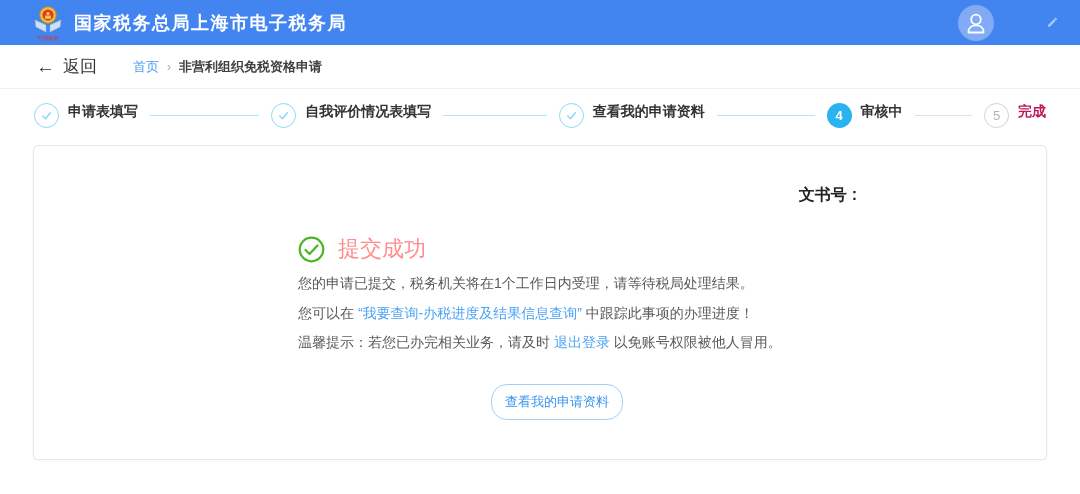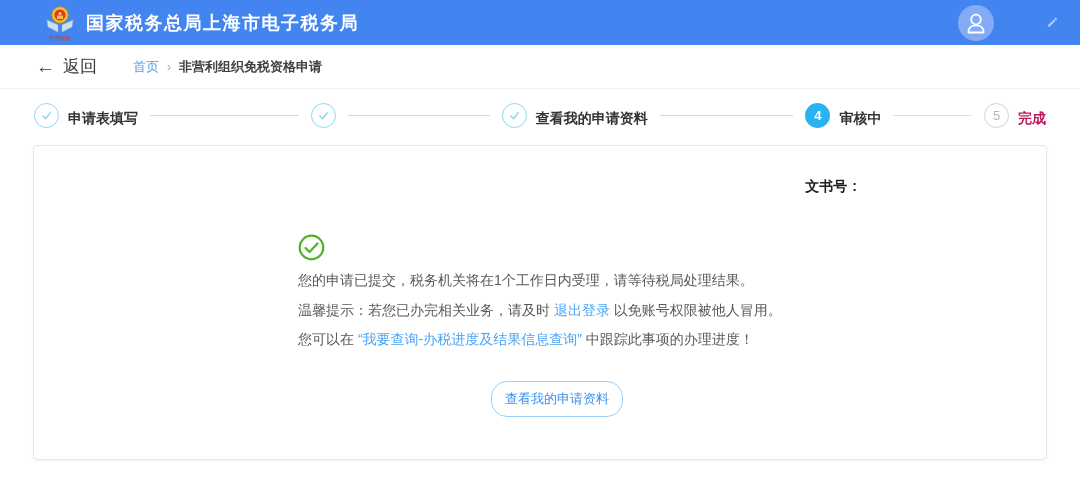--- a/index.html
+++ b/index.html
@@ -1,53 +1,53 @@
 <!DOCTYPE html>
 <html><head>
 <meta charset="utf-8">
 <style>
   * { margin:0; padding:0; box-sizing:border-box; }
   html,body { width:1080px; height:494px; overflow:hidden; }
   body { font-family:"Liberation Sans", sans-serif; background:#ffffff; color:#333; }
 
   
-  .header { height:45px; background:#4285f0; display:flex; align-items:center; padding:0 14px 0 44px; }
+  .header { height:45px; background:#4285f0; display:flex; align-items:center; padding:0 14px 0 32px; }
   .logo { width:32px; height:36px; margin-right:10px; flex:0 0 auto; }
   .header-title { color:#fff; font-size:18px; font-weight:bold; letter-spacing:1.5px; }
   .header-right { margin-left:auto; display:flex; align-items:center; }
   .avatar { width:36px; height:36px; border-radius:50%; background:#83aaf4; cursor:pointer; }
   .edit-mark { margin-left:52px; margin-right:6px; width:14px; height:14px; opacity:.75; cursor:pointer; }
 
   
   .crumb-row { display:flex; align-items:center; height:44px; padding:0 36px; border-bottom:1px solid #f0f0f0; }
   .back-btn { display:flex; align-items:center; gap:8px; font-size:17px; color:#333; cursor:pointer; }
   .back-arrow { font-size:19px; line-height:1; color:#333; }
   .breadcrumb { display:flex; align-items:center; gap:8px; margin-left:36px; font-size:13px; }
   .crumb-link { color:#4b9bf5; cursor:pointer; text-decoration:none; }
   .crumb-sep { color:#aaa; font-size:12px; }
   .crumb-current { color:#404040;font-weight:bold; }
 
   
   .stepper { display:flex; align-items:center; padding:0 34px; height:52px; }
-  .step { display:flex; align-items:flex-end; gap:9px; flex:0 0 auto; }
+  .step { display:flex; align-items:flex-start; gap:9px; flex:0 0 auto; }
   .step-circle { width:25px; height:25px; border-radius:50%; display:flex; align-items:center; justify-content:center; font-size:13px; flex:0 0 auto; }
   .step-circle.done { border:1.5px solid #8ed7f8; color:#8ed7f8; background:#fff; }
   .step-circle.active { background:#29b3f1; color:#fff; border:none; font-weight:bold; }
   .step-circle.pending { border:1.5px solid #d2d2d2; color:#b5b5b5; background:#fff; }
   .step-label { font-size:14px; font-weight:bold; color:#333; white-space:nowrap; }
   .step-label.pending { color:#be185d; }
   .step-line { height:1px; background:#b5e3fb; margin:0 12px; }
   .step-line.gray { background:#e0e0e0; }
   .g19 { flex-grow:1.9; } .g18 { flex-grow:1.8; } .g17 { flex-grow:1.7; } .g10 { flex-grow:1.0; }
   .done-check { width:13px; height:13px; }
 
   
   .card { position:relative; margin:4px 33px 0 33px; height:315px; background:#fff;
           border:1px solid #e7e7e7; border-radius:5px; box-shadow:0 1px 3px rgba(0,0,0,.05); }
-  .doc-number { position:absolute; top:32px; right:183px; font-size:14px; font-weight:bold; color:#222;margin-left:8px; }
+  .doc-number { position:absolute; top:39px; right:183px; font-size:16px; font-weight:bold; color:#222;margin-left:8px; }
   .doc-number .colon { margin-left:5px; color:#222; }
   .doc-number-value { font-weight:normal; margin-left:6px; color:#333; }
 
   .content { padding:88px 0 0 264px; }
   .success-row { display:flex; align-items:center; gap:13px; }
   .success-icon { width:27px; height:27px; }
   .success-title { font-size:22px; color:#ff8d8d; }
   .msg { font-size:14px; color:#595959; margin-top:10px; line-height:1.4; }
   .msg .inline-link { color:#4aa3f5; cursor:pointer; text-decoration:none; }
 
@@ -104,20 +104,21 @@
     <span class="step-label">申请表填写</span>
   </div>
   <div class="step-line g19"></div>
 
   <div class="step">
     <span class="step-circle done">
       <svg class="done-check" viewBox="0 0 14 14">
           <polyline points="3,7.5 6,10.5 11,4" fill="none" stroke="#8ed7f8" stroke-width="1.6" stroke-linecap="round" stroke-linejoin="round"></polyline>
         </svg>
     </span>
+    <span class="step-label">自我评价情况表填写</span>
   </div>
   <div class="step-line g18"></div>
 
   <div class="step">
     <span class="step-circle done">
       <svg class="done-check" viewBox="0 0 14 14">
           <polyline points="3,7.5 6,10.5 11,4" fill="none" stroke="#8ed7f8" stroke-width="1.6" stroke-linecap="round" stroke-linejoin="round"></polyline>
         </svg>
     </span>
     <span class="step-label">查看我的申请资料</span>
@@ -141,29 +142,30 @@
   <div class="doc-number">
     <span>文书号</span><span class="colon">:</span><span class="doc-number-value"></span>
   </div>
 
   <div class="content">
     <div class="success-row">
       <svg class="success-icon" viewBox="0 0 27 27">
         <circle cx="13.5" cy="13.5" r="11.8" fill="none" stroke="#49b522" stroke-width="2.2"></circle>
         <polyline points="7.5,14 11.5,18 19.5,9.5" fill="none" stroke="#49b522" stroke-width="2.2" stroke-linecap="round" stroke-linejoin="round"></polyline>
       </svg>
+      <span class="success-title">提交成功</span>
     </div>
 
     <p class="msg">您的申请已提交，税务机关将在1个工作日内受理，请等待税局处理结果。</p>
 
     <p class="msg">
-      <span>温馨提示：若您已办完相关业务，请及时 </span><a class="inline-link">退出登录</a><span> 以免账号权限被他人冒用。</span>
+      <span>您可以在 </span><a class="inline-link">“我要查询-办税进度及结果信息查询”</a><span> 中跟踪此事项的办理进度！</span>
     </p>
 
     <p class="msg">
-      <span>您可以在 </span><a class="inline-link">“我要查询-办税进度及结果信息查询”</a><span> 中跟踪此事项的办理进度！</span>
+      <span>温馨提示：若您已办完相关业务，请及时 </span><a class="inline-link">退出登录</a><span> 以免账号权限被他人冒用。</span>
     </p>
 
     <div class="btn-row">
       <button class="btn">查看我的申请资料</button>
     </div>
   </div>
 </div>
 
 </body></html>

